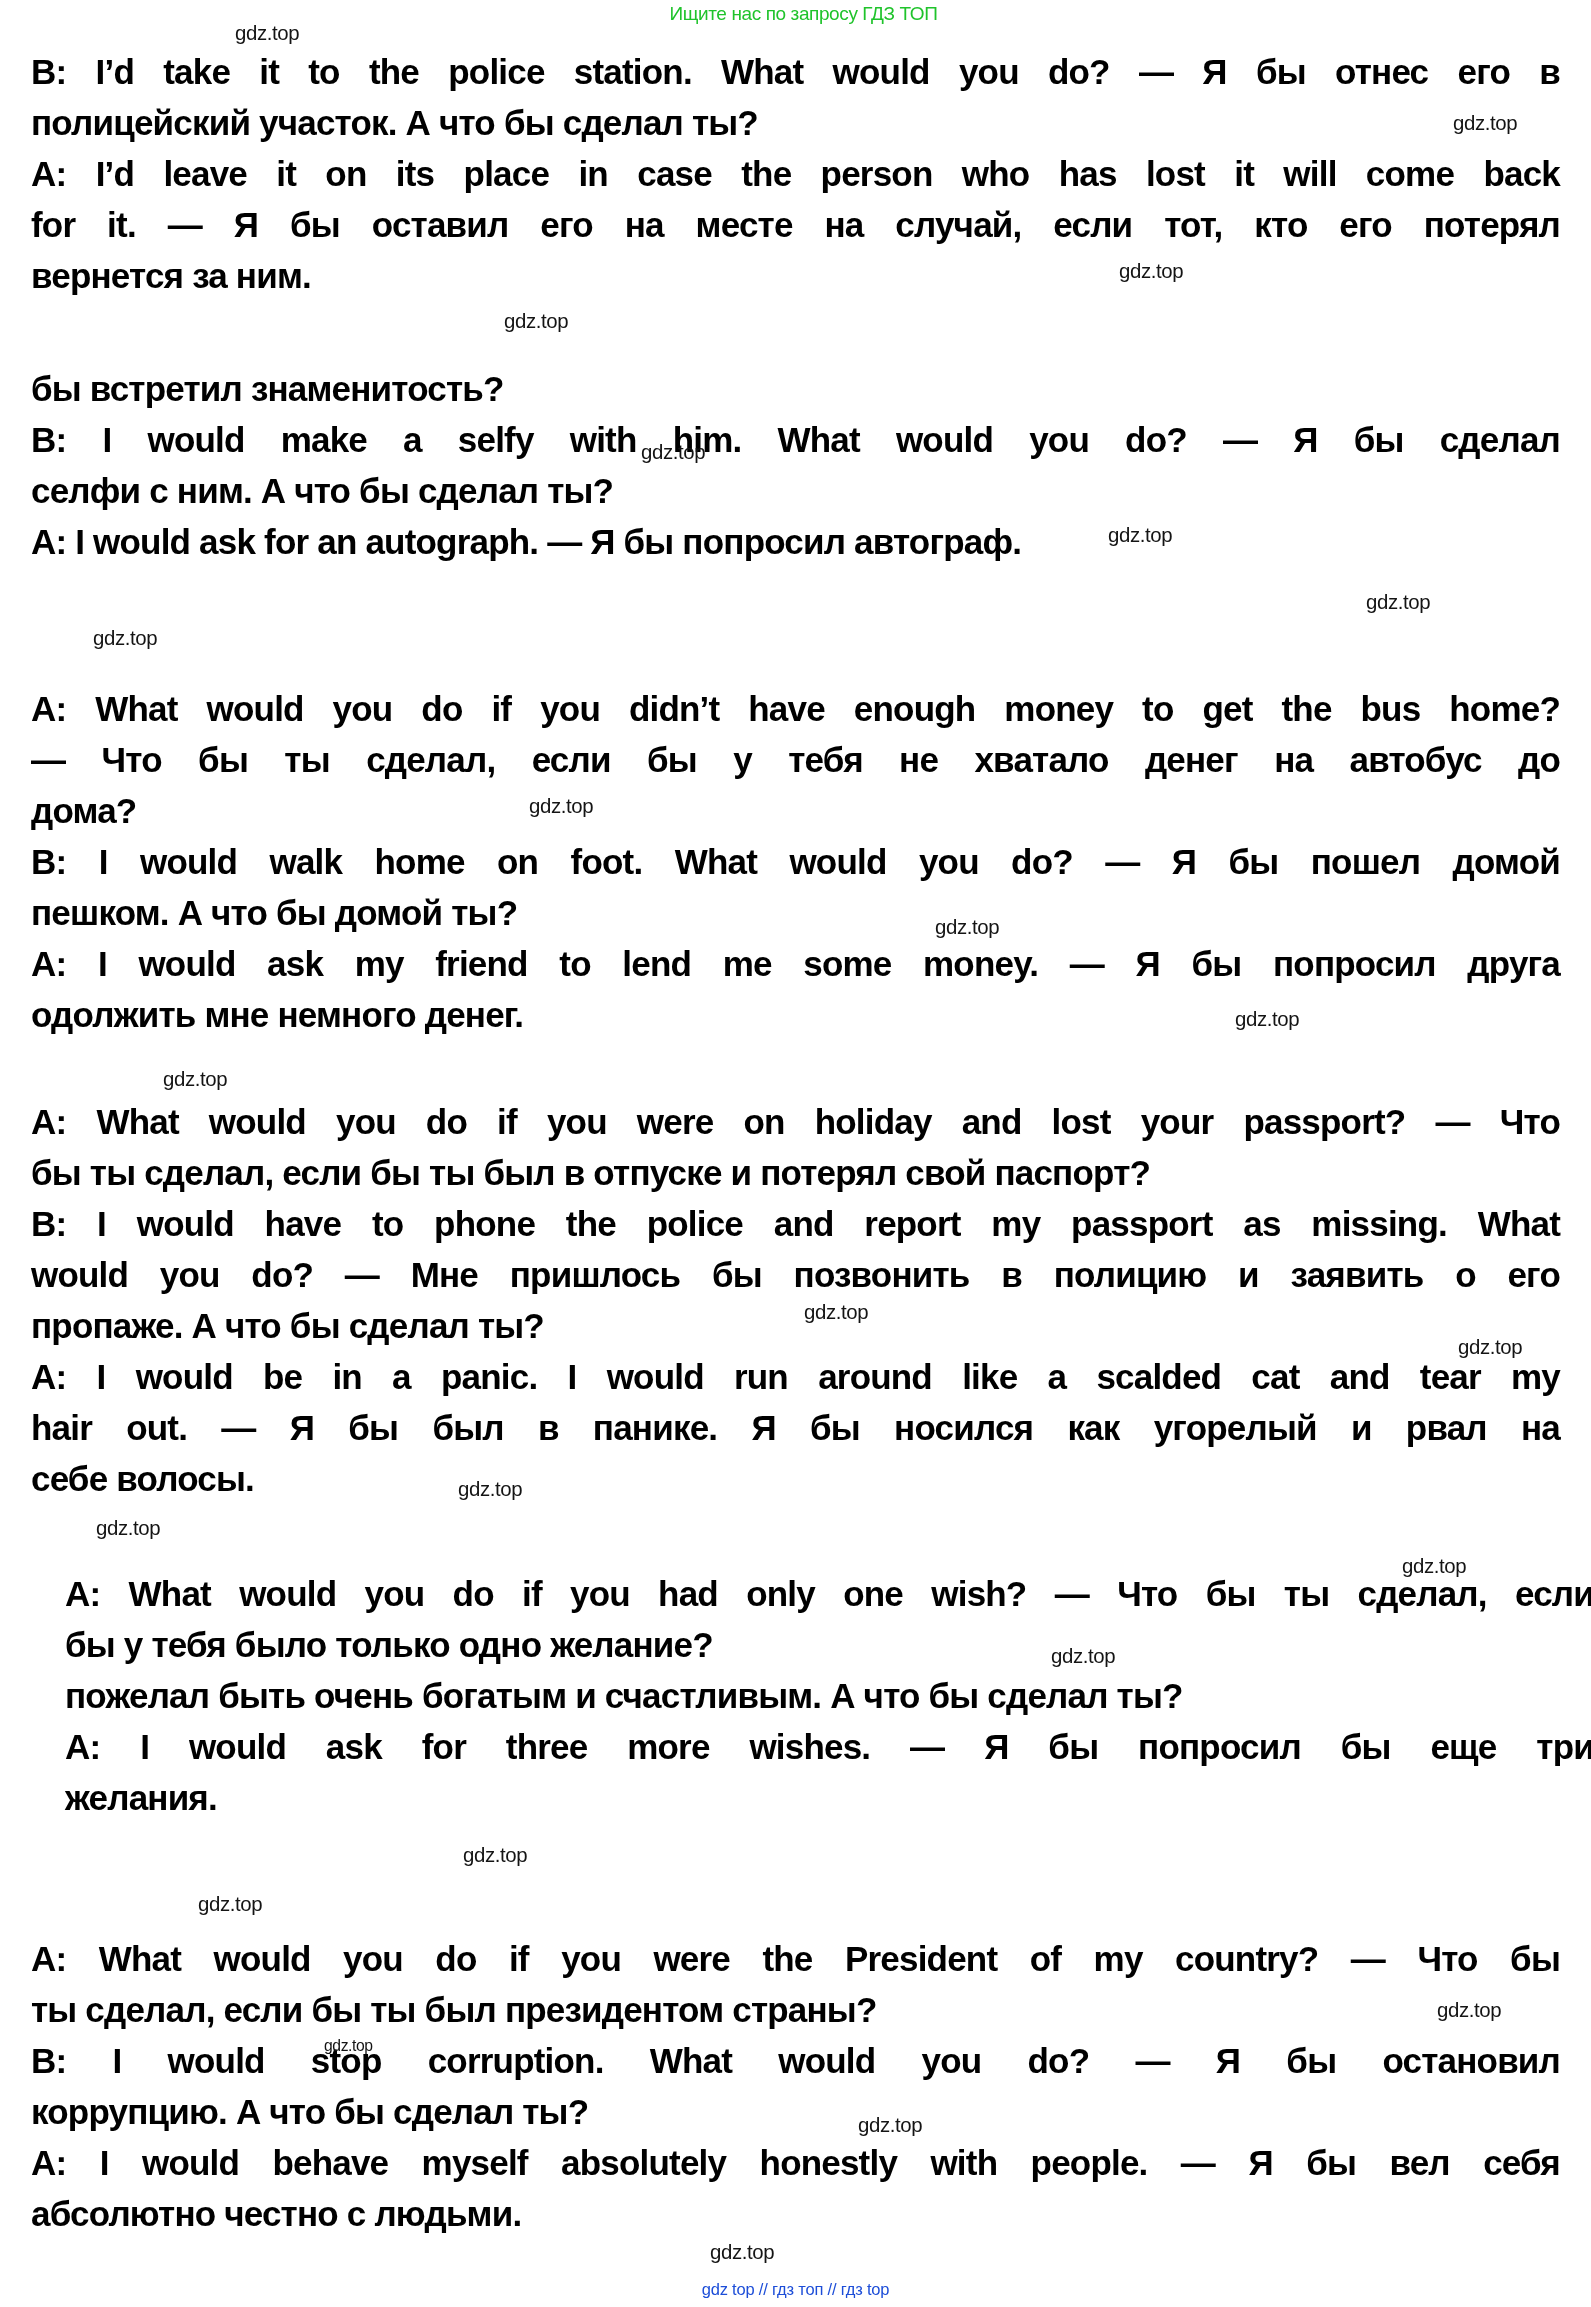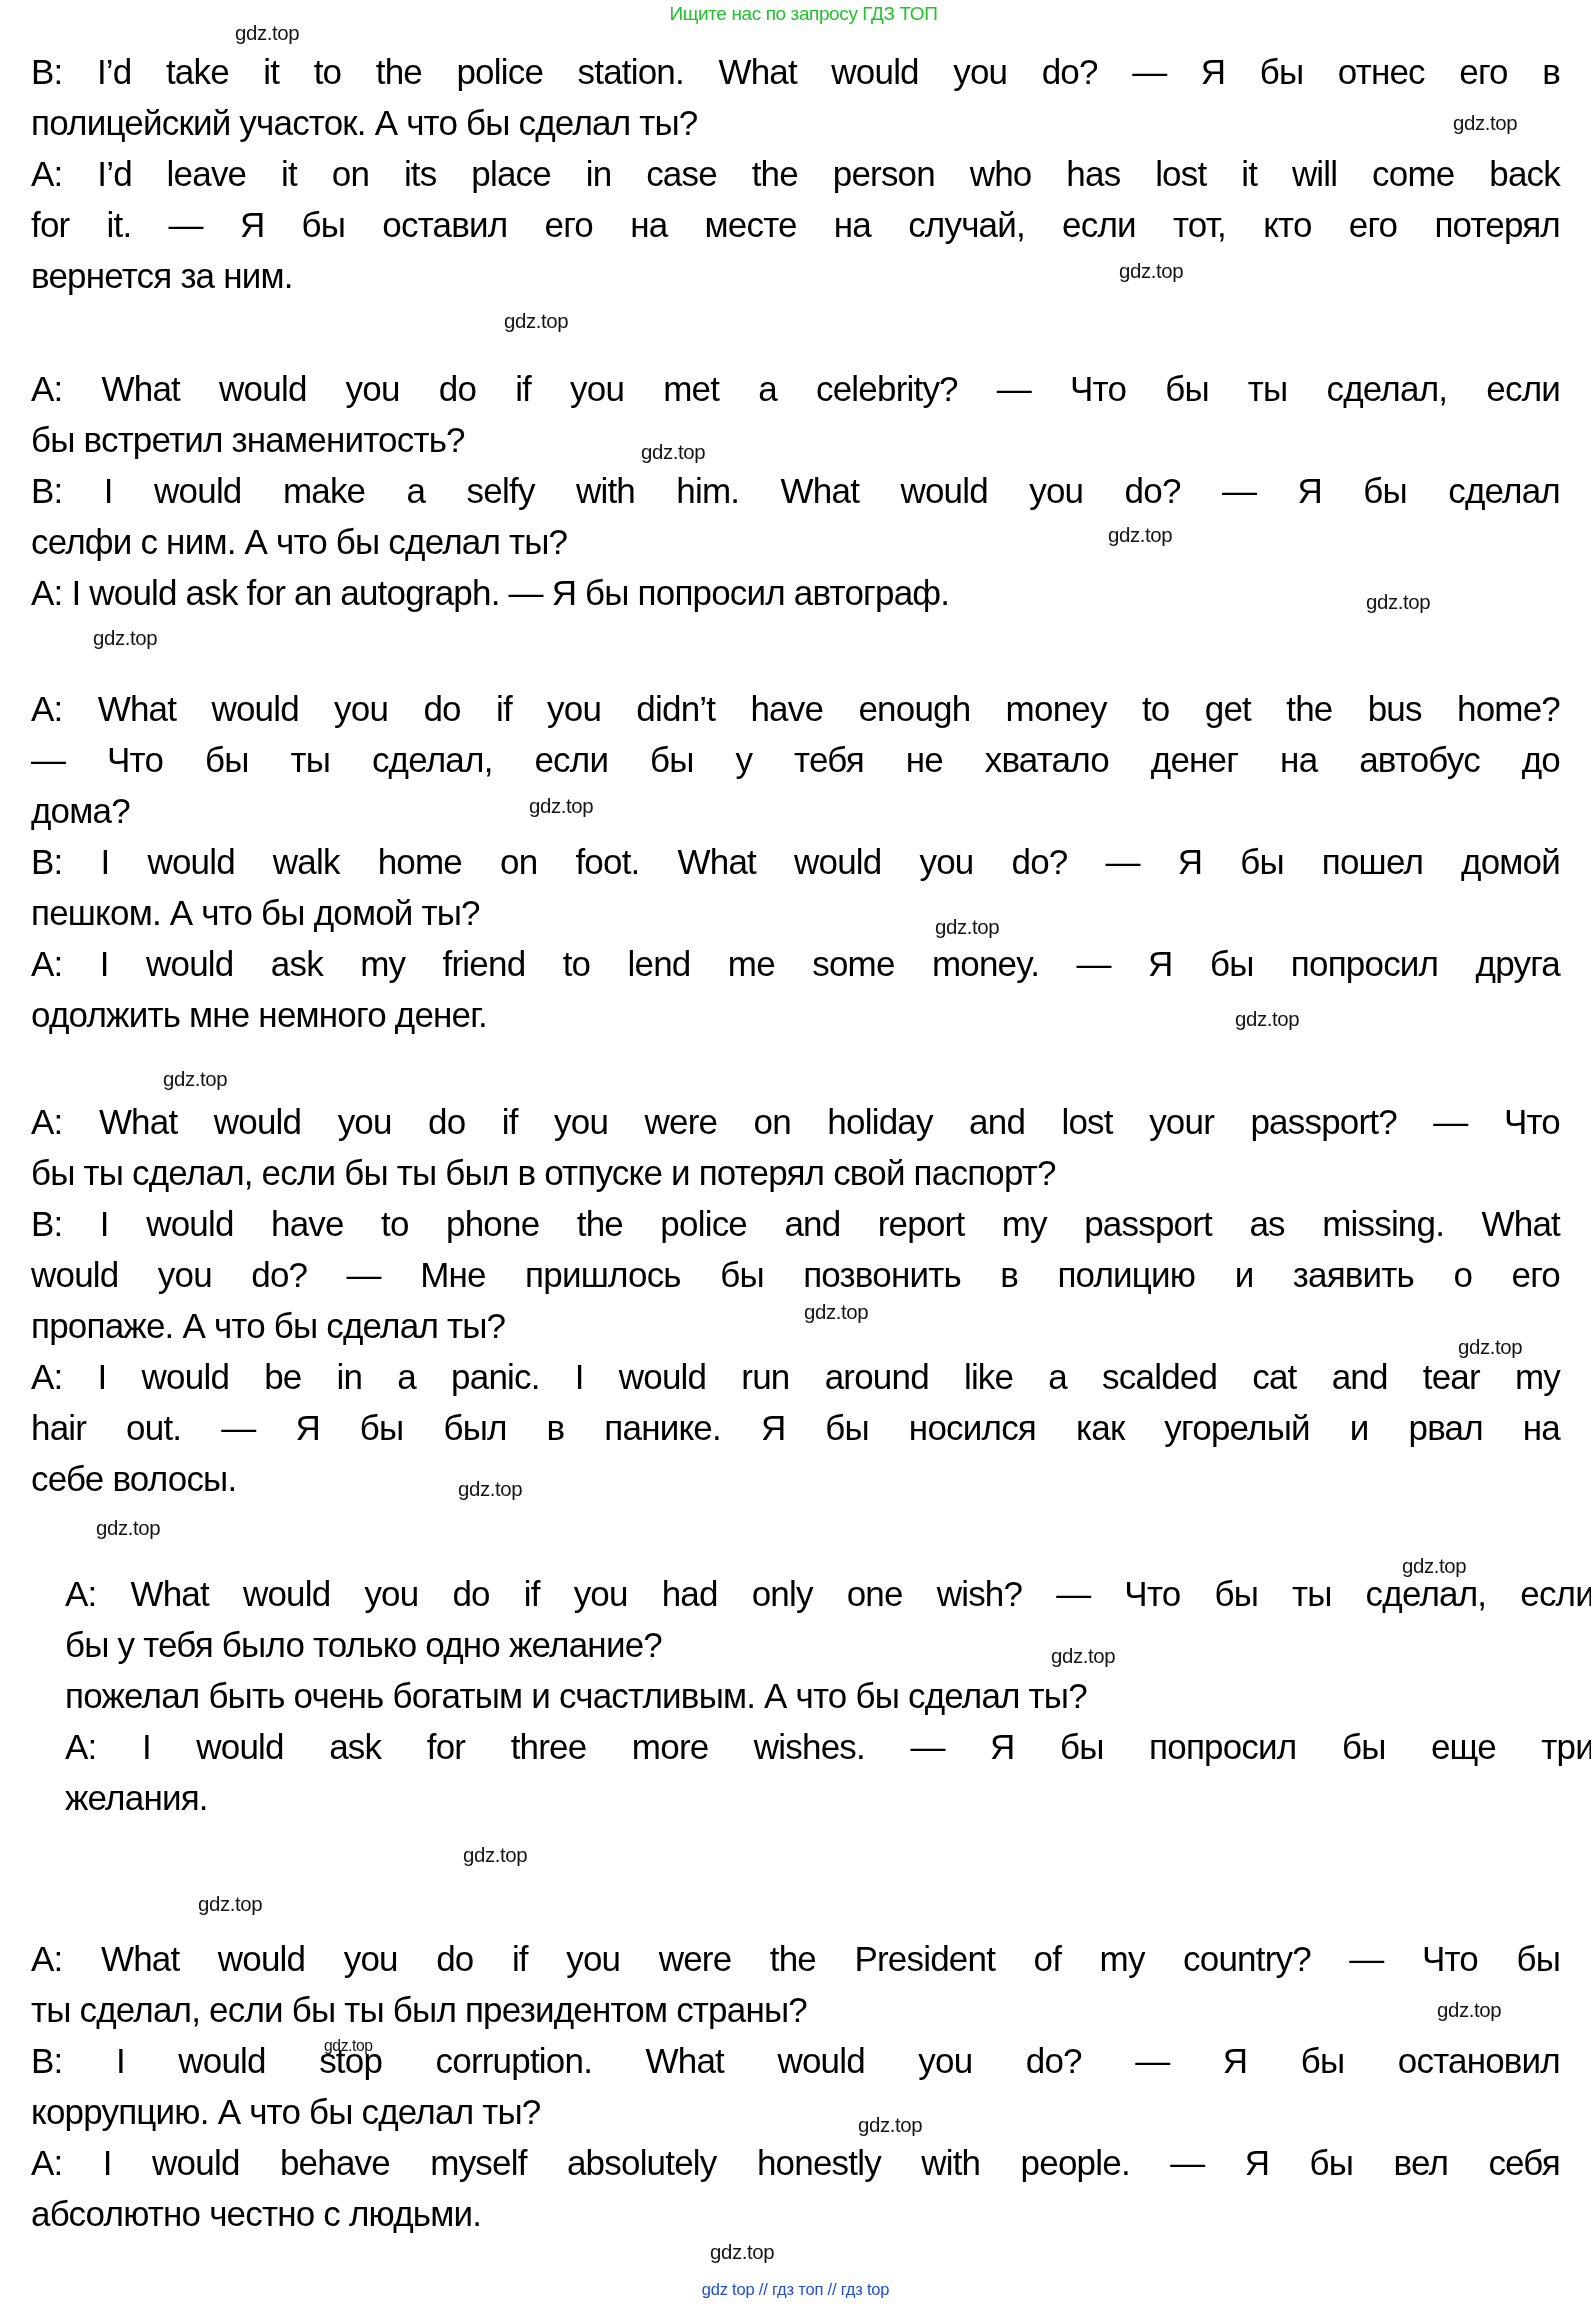--- a/index.html
+++ b/index.html
@@ -28,20 +28,21 @@
     left: 31px;
     width: 1529px;
   }
   .line {
     font-size: 35px;
     line-height: 51px;
     letter-spacing: -0.8px;
     font-stretch: condensed;
     text-align: left;
     white-space: normal;
+    font-weight: bold;
   }
   .line.fill {
     text-align: justify;
     text-align-last: justify;
   }
   .wm {
     position: absolute;
     font-size: 20.4px;
     letter-spacing: -0.4px;
     color: #141414;
@@ -67,21 +68,20 @@
 
   <div class="text-flow" id="text-flow">
       <div class="section" style="top: 46px;">
         <div class="line fill">B: I’d take it to the police station. What would you do? — Я бы отнес его в</div>
         <div class="line">полицейский участок. А что бы сделал ты?</div>
         <div class="line fill">A: I’d leave it on its place in case the person who has lost it will come back</div>
         <div class="line fill">for it. — Я бы оставил его на месте на случай, если тот, кто его потерял</div>
         <div class="line">вернется за ним.</div>
       </div>
       <div class="section" style="top: 363px;">
-        <div class="line fill">A: What would you do if you met a celebrity? — Что бы ты сделал, если</div>
         <div class="line">бы встретил знаменитость?</div>
         <div class="line fill">B: I would make a selfy with him. What would you do? — Я бы сделал</div>
         <div class="line">селфи с ним. А что бы сделал ты?</div>
         <div class="line">A: I would ask for an autograph. — Я бы попросил автограф.</div>
       </div>
       <div class="section" style="top: 683px;">
         <div class="line fill">A: What would you do if you didn’t have enough money to get the bus home?</div>
         <div class="line fill">— Что бы ты сделал, если бы у тебя не хватало денег на автобус до</div>
         <div class="line">дома?</div>
         <div class="line fill">B: I would walk home on foot. What would you do? — Я бы пошел домой</div>

